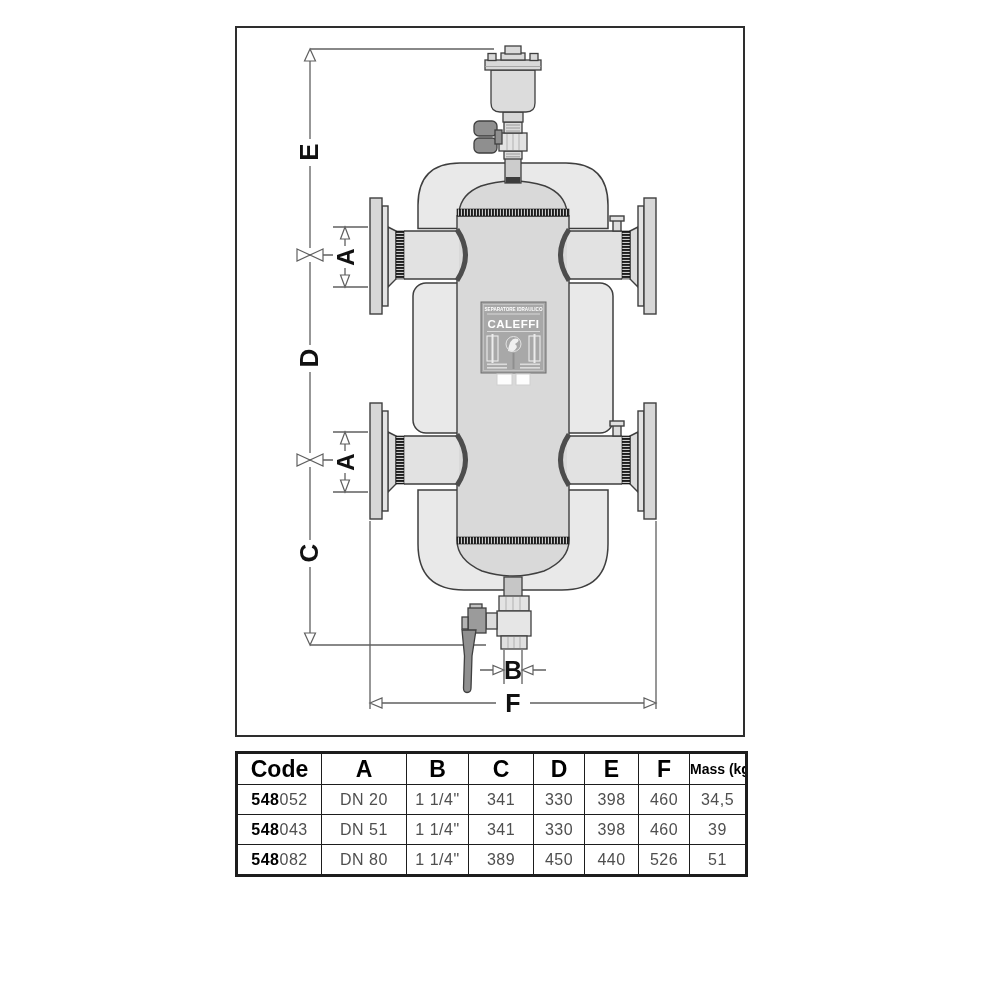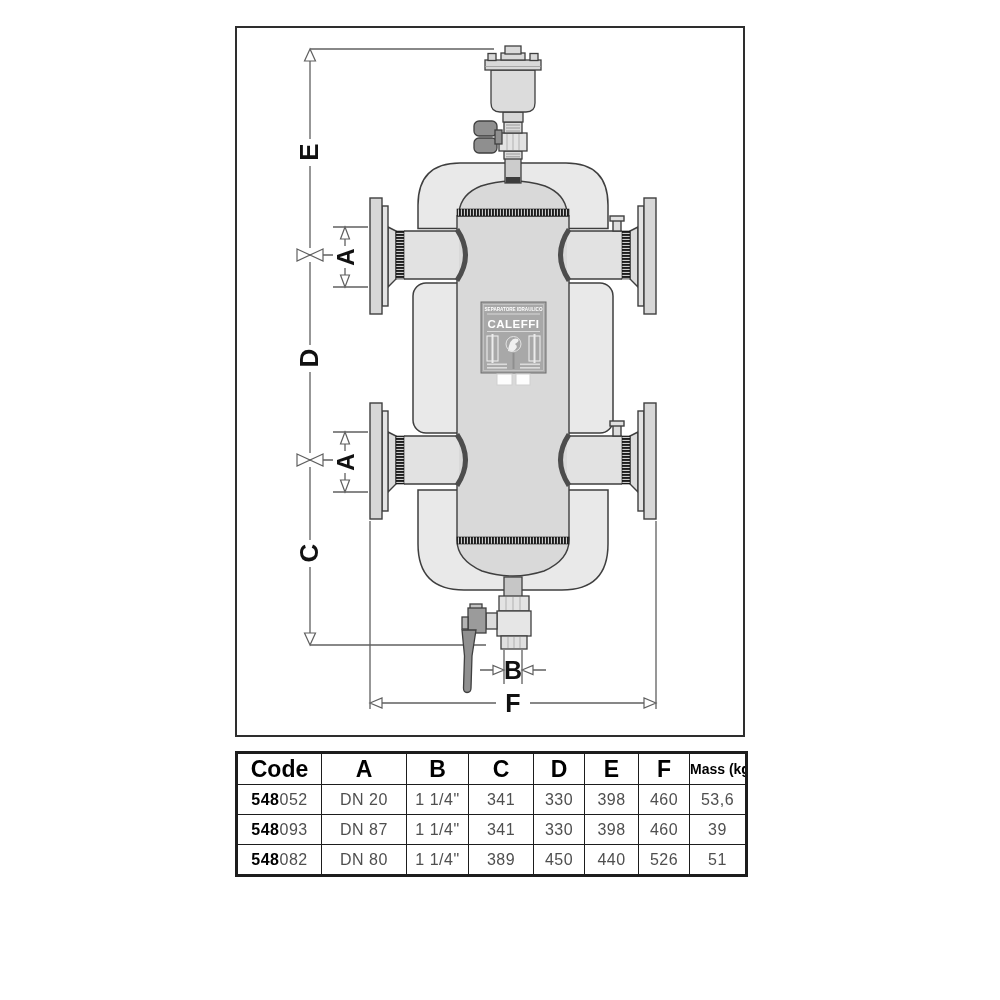--- a/index.html
+++ b/index.html
@@ -216,25 +216,25 @@
     </thead>
     <tbody>
         <tr>
           <td><span class="code-bold">548</span><span class="code-rest">052</span></td>
           <td>DN 20</td>
           <td>1 1/4"</td>
           <td>341</td>
           <td>330</td>
           <td>398</td>
           <td>460</td>
-          <td>53,6</td>
+          <td>34,5</td>
         </tr>
         <tr>
-          <td><span class="code-bold">548</span><span class="code-rest">093</span></td>
-          <td>DN 87</td>
+          <td><span class="code-bold">548</span><span class="code-rest">043</span></td>
+          <td>DN 51</td>
           <td>1 1/4"</td>
           <td>341</td>
           <td>330</td>
           <td>398</td>
           <td>460</td>
           <td>39</td>
         </tr>
         <tr>
           <td><span class="code-bold">548</span><span class="code-rest">082</span></td>
           <td>DN 80</td>

